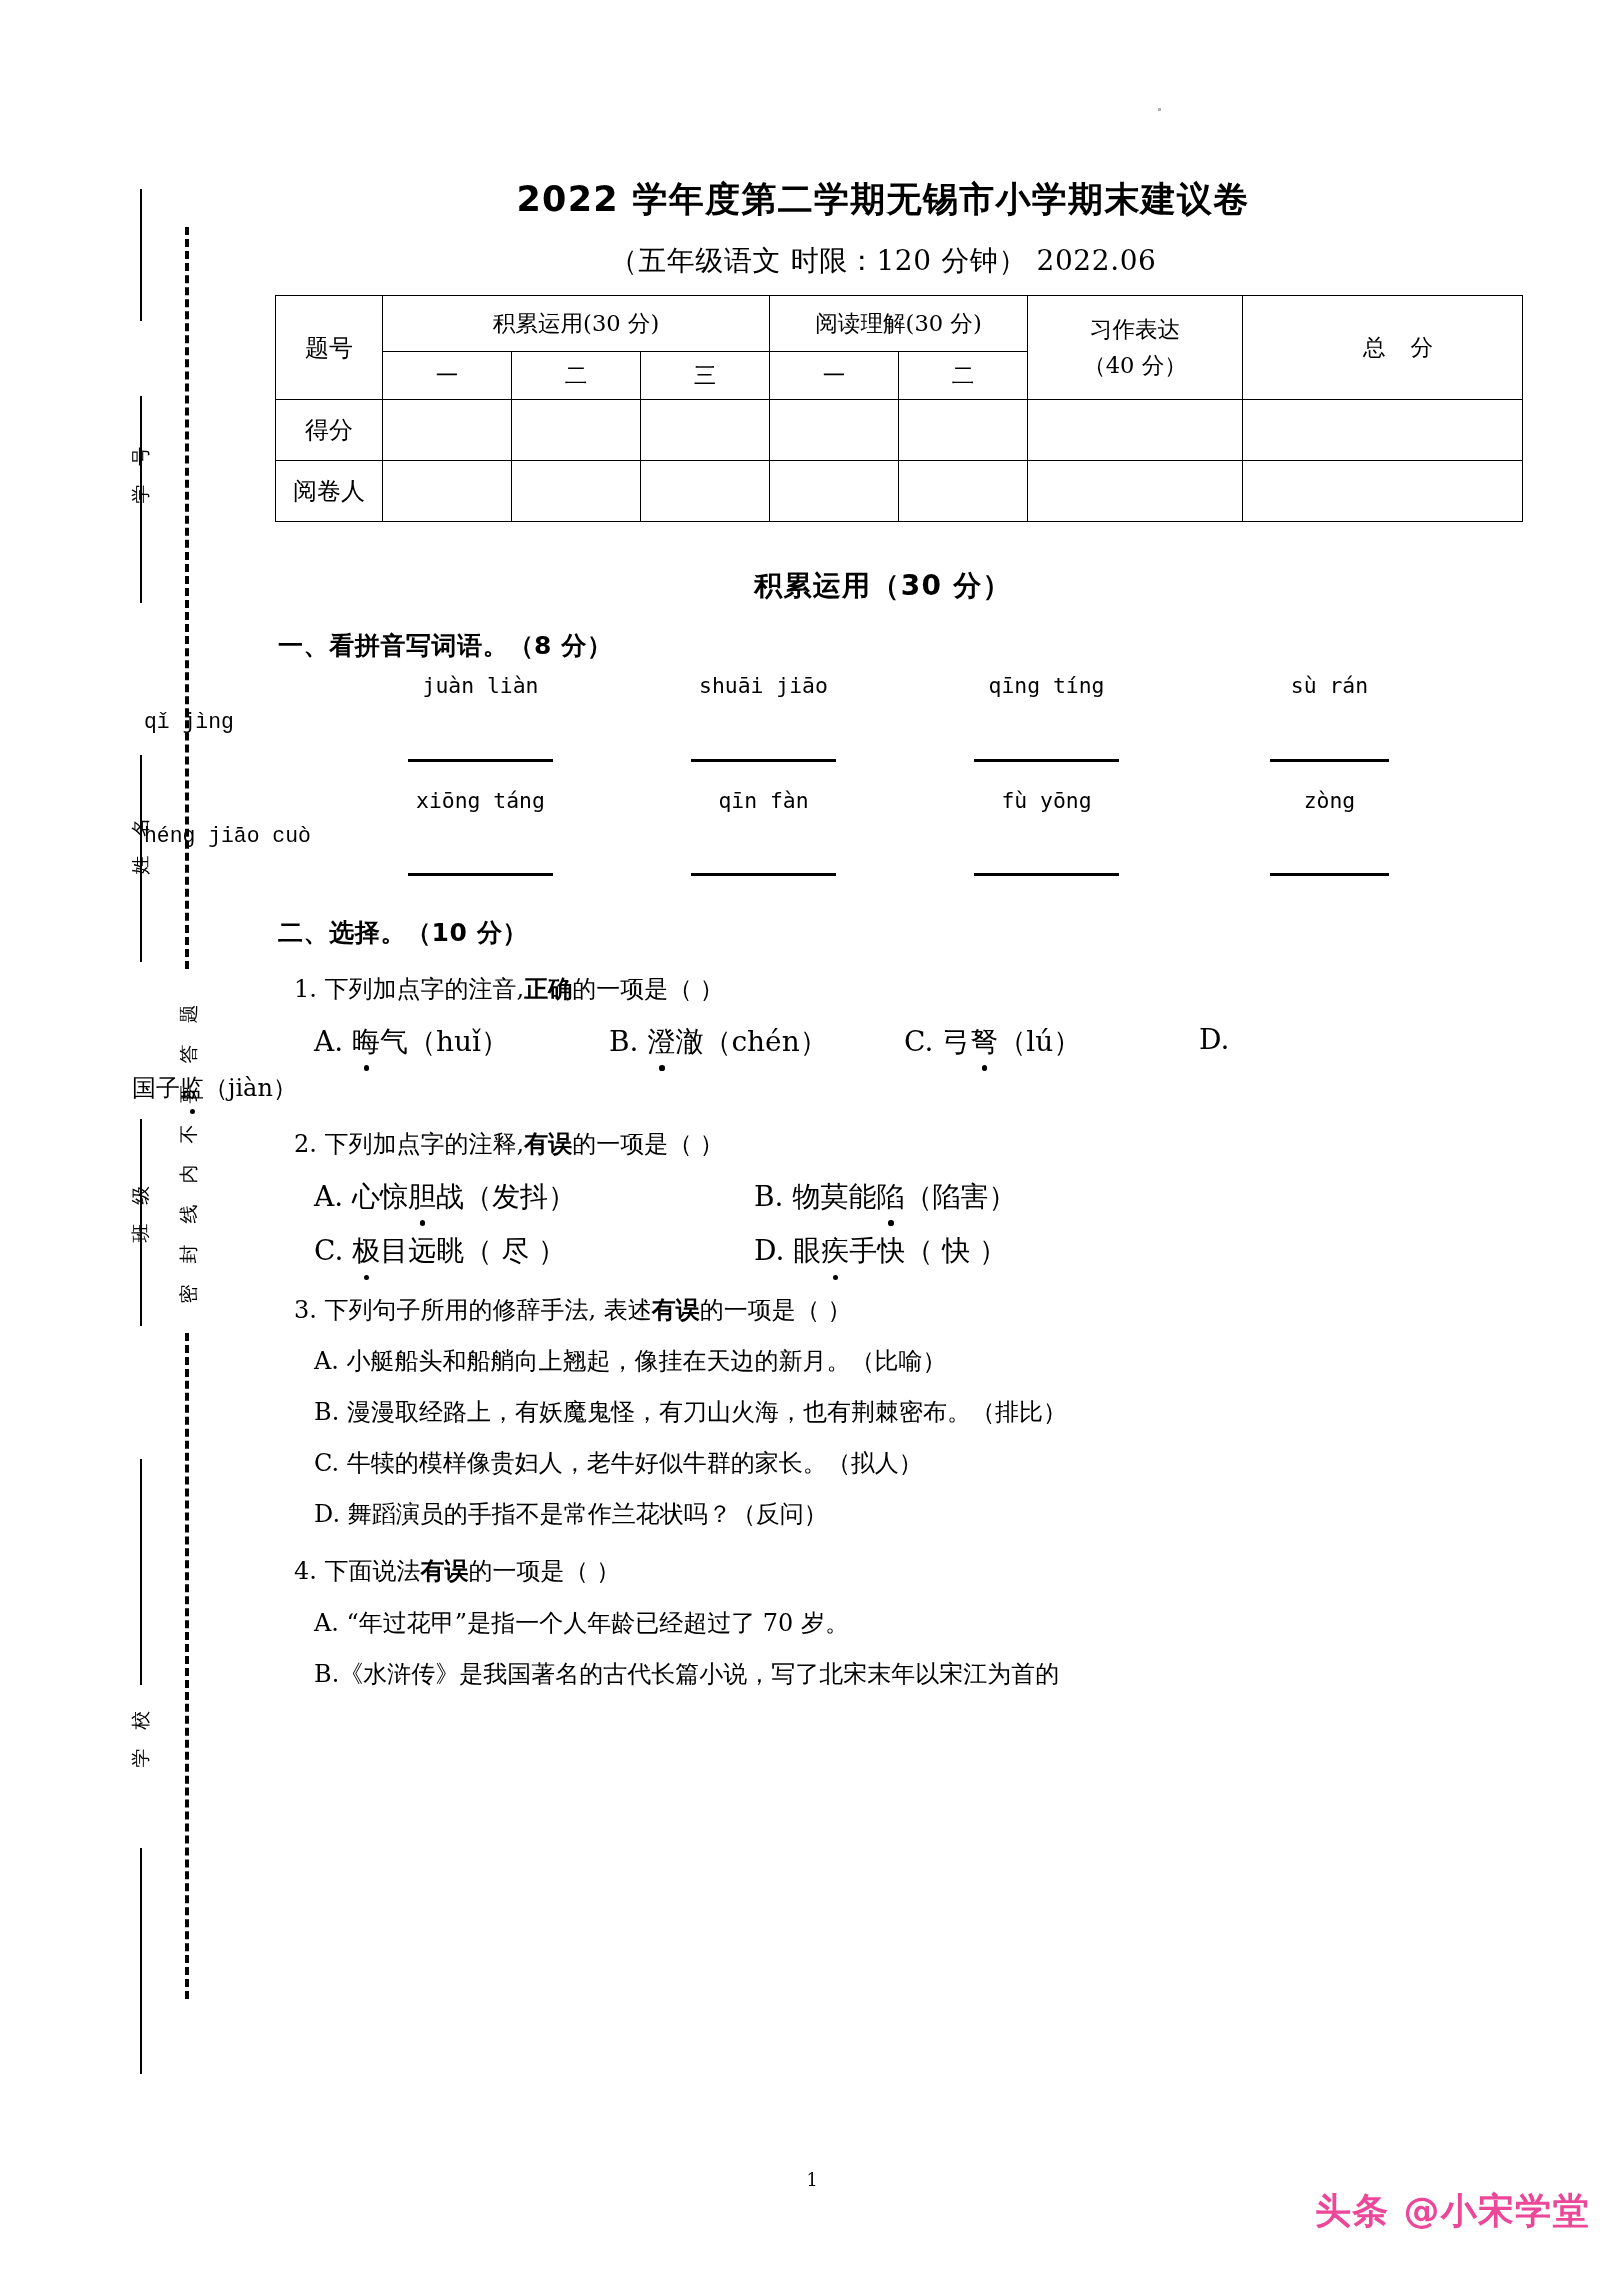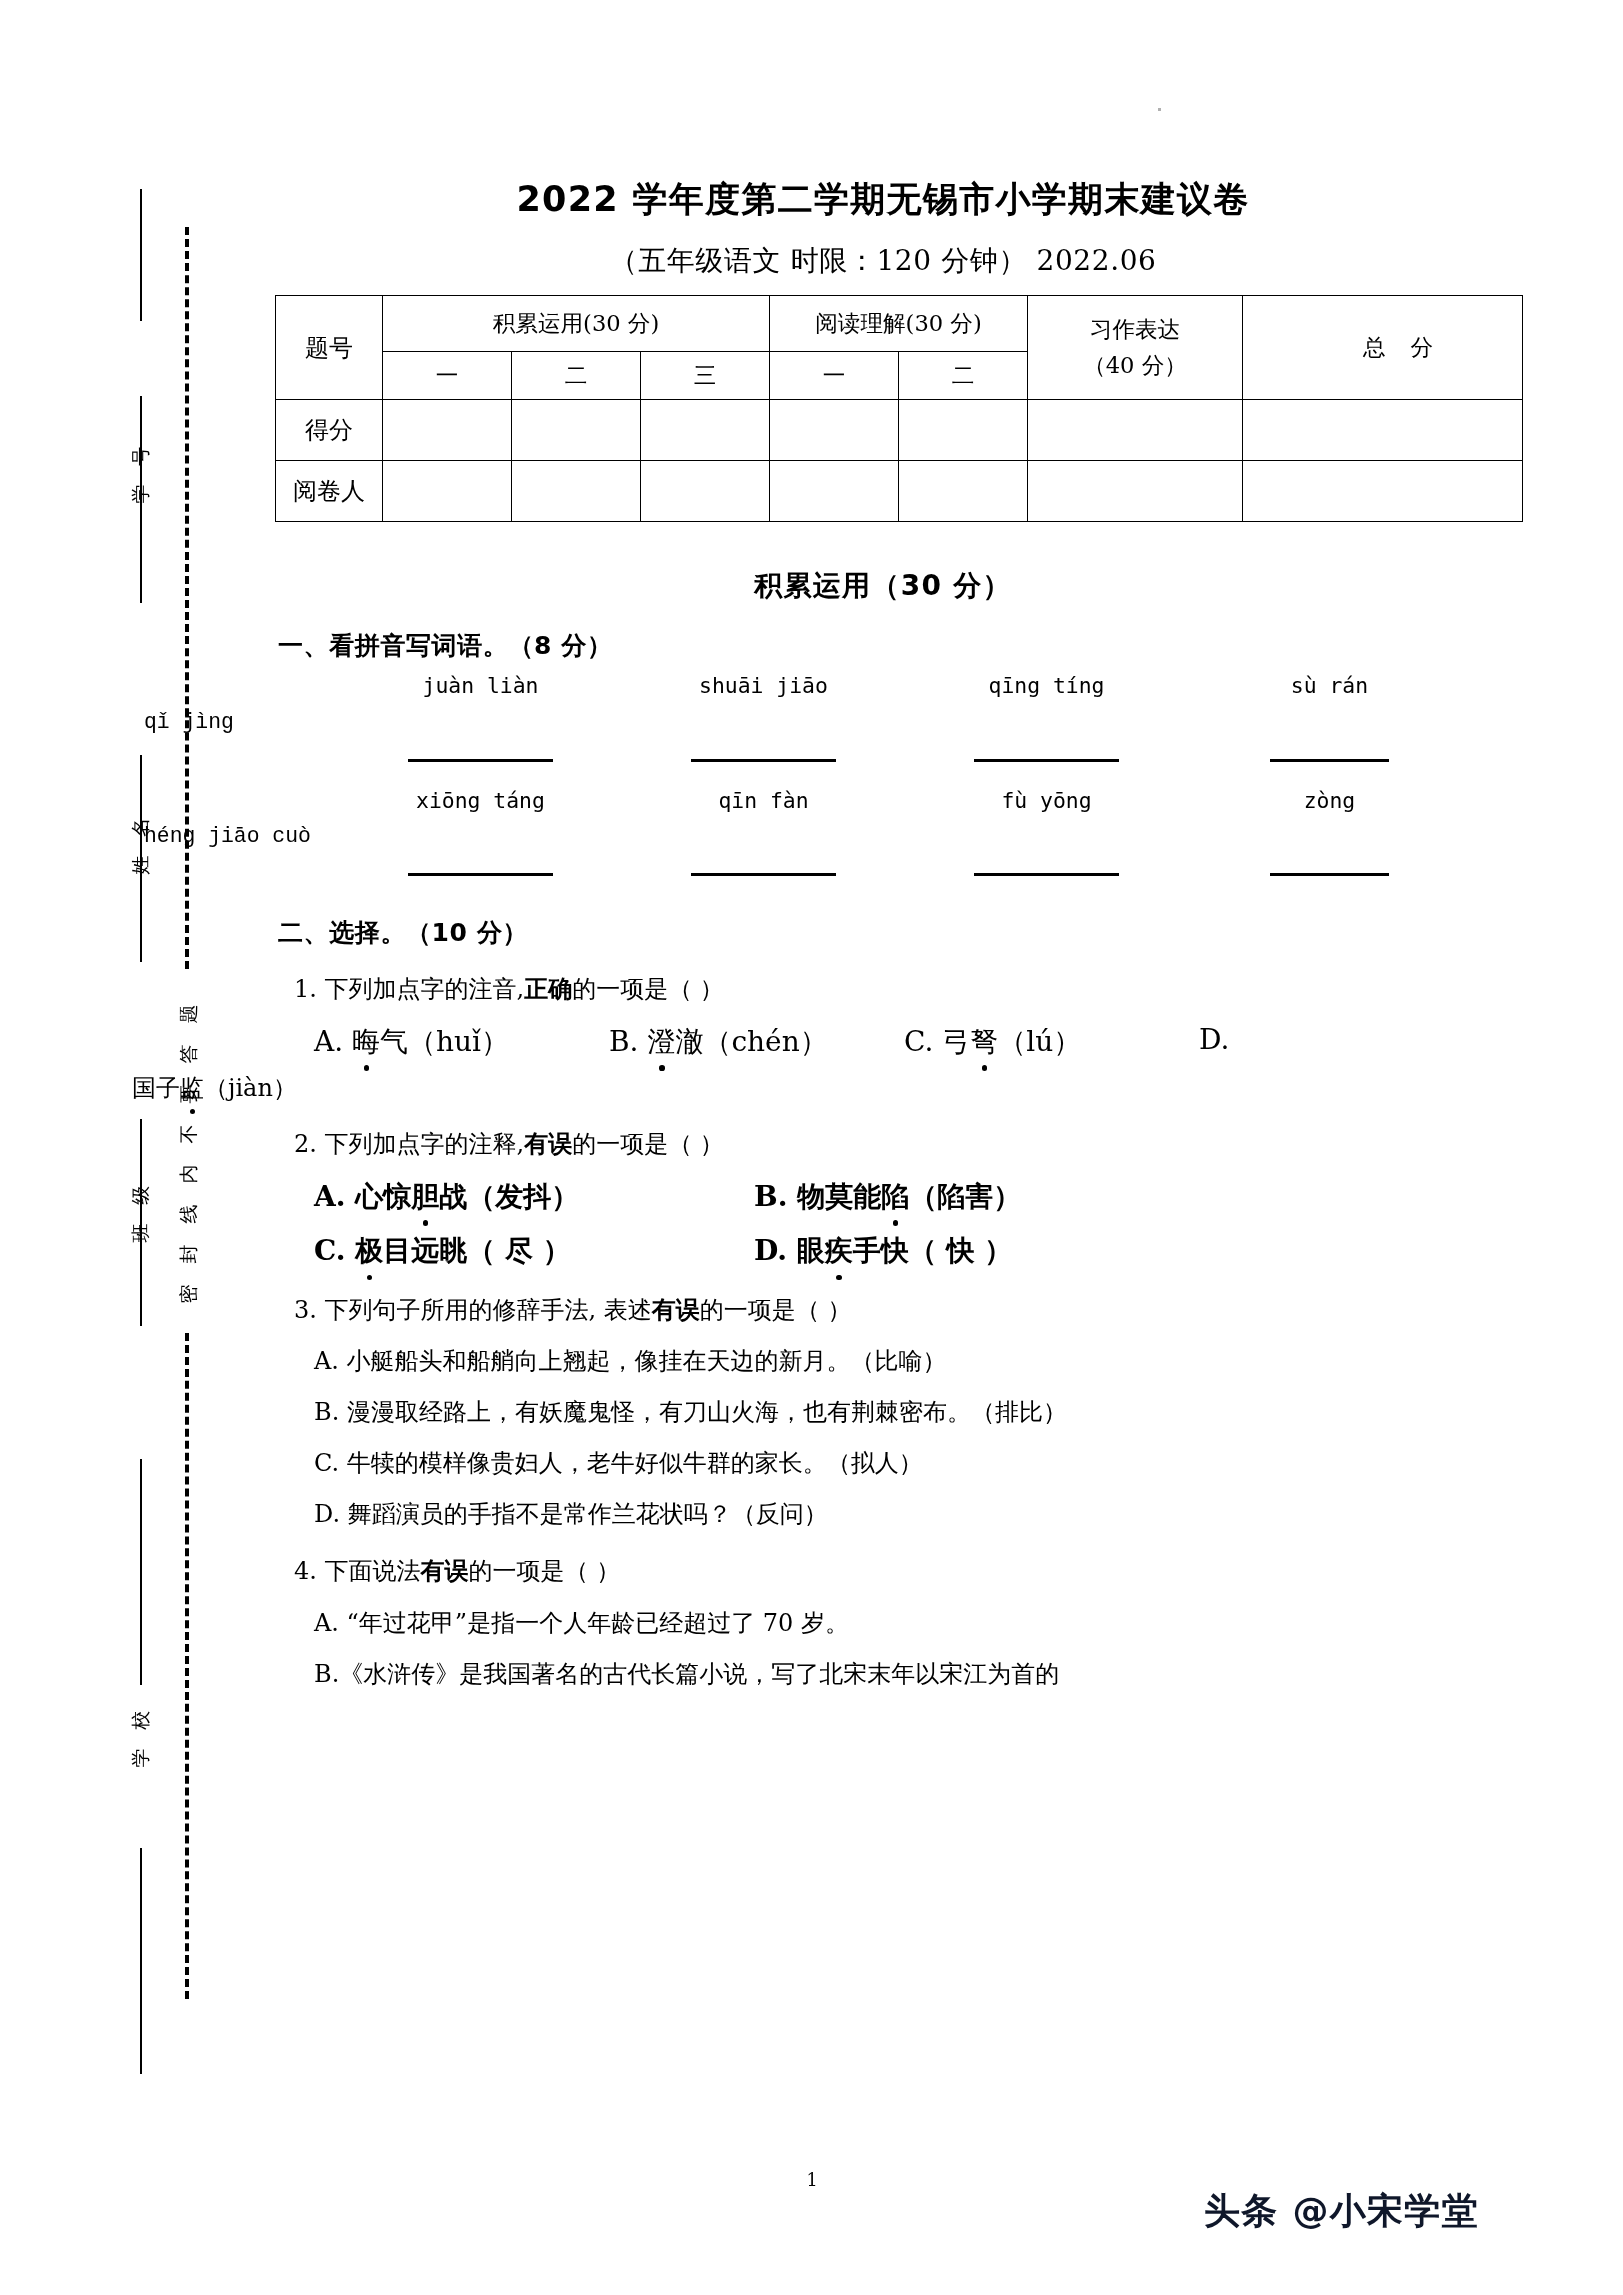--- a/index.html
+++ b/index.html
@@ -173,21 +173,21 @@
   }
   .q-item .bold {
     font-weight: bold;
     font-family: Liberation Serif, serif;
   }
   .opts {
     display: flex;
     margin: 16.3px 0 0 69px;
     font-size: 28px;
   }
-  .opts.two .opt { width: 440px; font-weight: bold; }
+  .opts.two .opt { width: 440px; }
   .opts.four .opt { width: 295px; }
   .opt-line {
     font-size: 24px;
     margin: 16.3px 0 0 69px;
     line-height: 1.45;
   }
   .overflow-left {
     font-size: 24px;
     margin: 11.3px 0 0 -113px;
   }
@@ -212,26 +212,26 @@
   .page-number {
     position: absolute;
     left: 0;
     right: 0;
     top: 2170px;
     text-align: center;
     font-size: 17.6px;
   }
   .watermark {
     position: absolute;
-    left: 1204px;
+    left: 1315px;
     top: 2187px;
     font-size: 36px;
     font-weight: bold;
     font-family: "DejaVu Sans", "Liberation Sans", sans-serif;
-    color: #0f172a;
+    color: #ec4899;
     letter-spacing: 1.3px;
     white-space: nowrap;
   }
   .corner-dot {
     position: absolute;
     left: 1158px;
     top: 108px;
     width: 3.1px;
     height: 3.1px;
     background: #b0b0b0;

